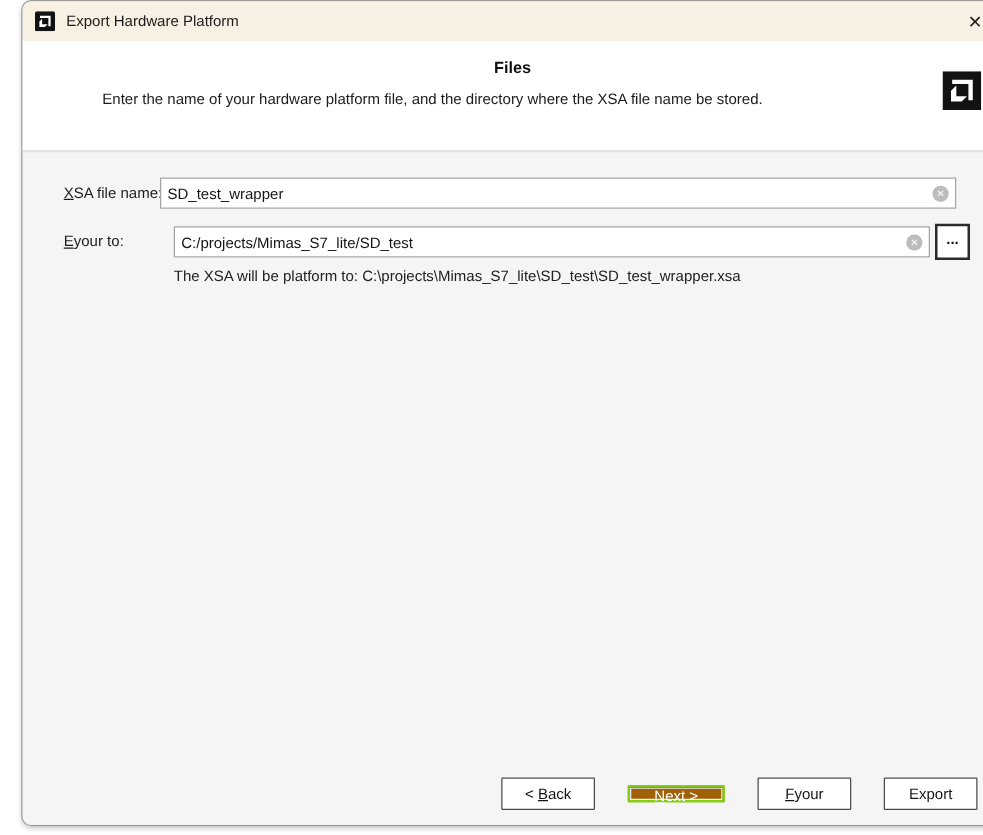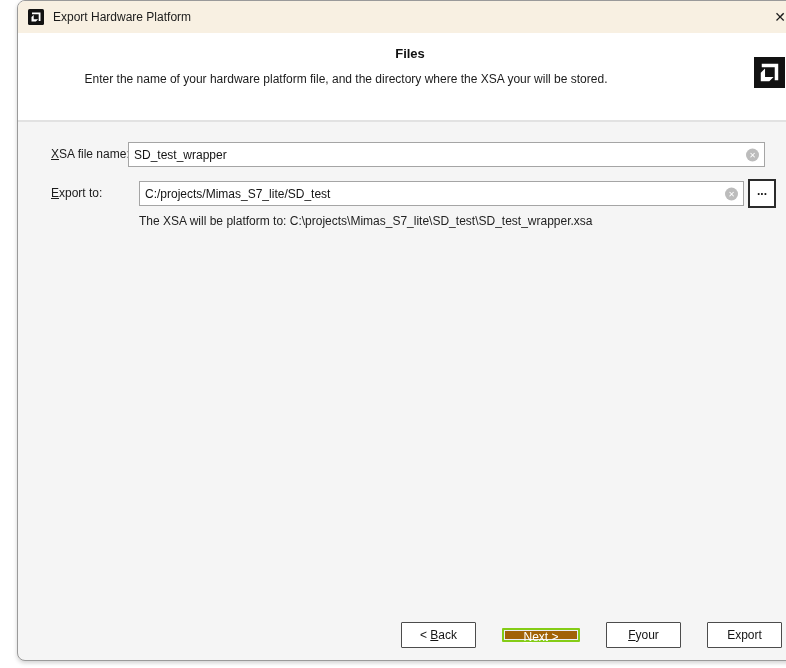--- a/index.html
+++ b/index.html
@@ -53,37 +53,37 @@
       <rect width="32" height="32" rx="3" fill="#121212"></rect>
       <path d="M8 7 H25 V24 H21.4 V10.6 H8 Z" fill="#ffffff"></path>
       <path d="M7 25 L7 16.2 L11.4 11.8 L11.4 20.6 L20.2 20.6 L15.8 25 Z" fill="#ffffff"></path>
     </svg>
     <span class="title">Export Hardware Platform</span>
     <button class="close-btn">✕</button>
   </div>
 
   <div class="header">
     <div class="h-title">Files</div>
-    <p class="h-desc">Enter the name of your hardware platform file, and the directory where the XSA your will be stored.</p>
+    <p class="h-desc">Enter the name of your hardware platform file, and the directory where the XSA file name be stored.</p>
     <svg class="brand" viewBox="0 0 32 32">
       <rect width="32" height="32" fill="#121212"></rect>
       <path d="M8 7 H25 V24 H21.4 V10.6 H8 Z" fill="#ffffff"></path>
       <path d="M7 25 L7 16.2 L11.4 11.8 L11.4 20.6 L20.2 20.6 L15.8 25 Z" fill="#ffffff"></path>
     </svg>
   </div>
 
   <div class="content">
 
     <span class="field-label" style="left:33px;top:23px;"><span class="mnemonic">X</span><span>SA file name:</span></span>
     <span class="input-wrap" style="left:110px;top:18px;width:637px;">
       <input value="SD_test_wrapper" style="">
       <span class="clear-icon">✕</span>
     </span>
 
-    <span class="field-label" style="left:33px;top:62px;"><span class="mnemonic">E</span><span>xport to:</span></span>
+    <span class="field-label" style="left:33px;top:62px;"><span class="mnemonic">E</span><span>your to:</span></span>
     <span class="input-wrap" style="left:121px;top:57px;width:605px;">
       <input value="C:/projects/Mimas_S7_lite/SD_test" style="">
       <span class="clear-icon">✕</span>
     </span>
     <button class="browse-btn">...</button>
 
     <div class="info-line">The XSA will be platform to: C:\projects\Mimas_S7_lite\SD_test\SD_test_wrapper.xsa</div>
 
     <div class="btn-bar">
       <button class="btn"><span>&lt; </span><span class="mnemonic">B</span><span>ack</span></button>

